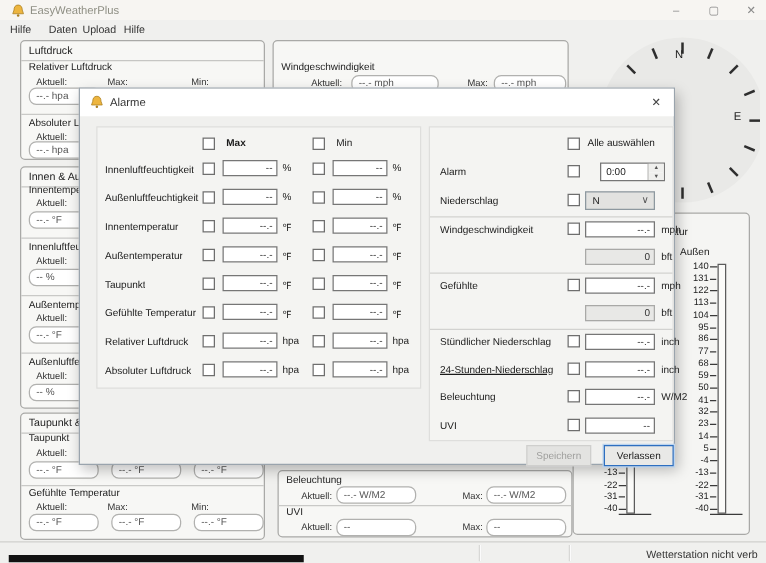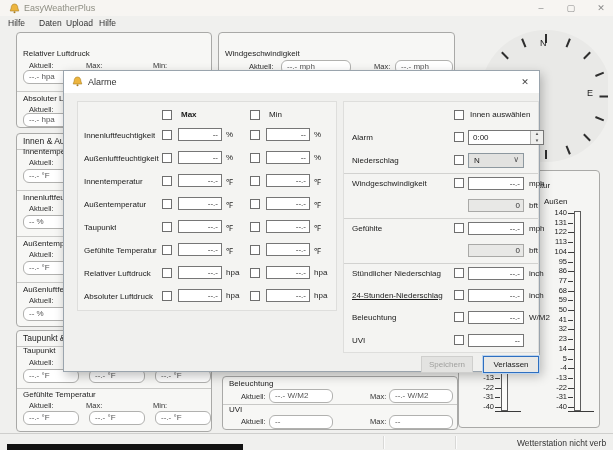--- a/index.html
+++ b/index.html
@@ -75,20 +75,21 @@
   <span class="winbtn" style="left:590px;">✕</span>
 </div>
 <div class="menubar">
   <span class="menuitem" style="left:8px;">Hilfe</span>
   <span class="menuitem" style="left:39px;">Daten</span>
   <span class="menuitem" style="left:66px;">Upload</span>
   <span class="menuitem" style="left:99px;">Hilfe</span>
 </div>
 
 <div class="panel" style="left:16px;top:32px;width:196px;height:96px;">
+  <div class="ptitle">Luftdruck</div>
   <span class="plabel" style="left:6px;top:16px;">Relativer Luftdruck</span>
   <span class="slabel" style="left:12px;top:28px;">Aktuell:</span>
   <span class="slabel" style="left:69px;top:28px;">Max:</span>
   <span class="slabel" style="left:136px;top:28px;">Min:</span>
   <div class="field" style="left:6px;top:37px;width:58px;">--.- hpa</div>
   <div class="divline" style="top:58px;"></div>
   <span class="plabel" style="left:6px;top:61px;">Absoluter Luftdruck</span>
   <span class="slabel" style="left:12px;top:72px;">Aktuell:</span>
   <div class="field" style="left:6px;top:80px;width:58px;">--.- hpa</div>
 </div>
@@ -365,26 +366,26 @@
           <div class="dunit" style="left: 148px; top: 3px;">hpa</div>
           <div class="cb" style="left: 172px; top: 3px;"></div>
           <div class="dfield" style="left: 188px; top: 1px; width: 44px;">--.-</div>
           <div class="dunit" style="left: 236px; top: 3px;">hpa</div>
         </div>
       </div>
   </div>
 
   <div class="dgroup" style="left:279px;top:30px;width:196px;height:252px;">
     <span class="cb" style="left:110px;top:8px;"></span>
-    <span class="dlabel" style="left:126px;top:8px;">Innen auswählen</span>
+    <span class="dlabel" style="left:126px;top:8px;">Alle auswählen</span>
     <div id="alarm-right-rows" class="abs" style="left:0;top:26px;right:0;">
         <div class="drow" style="top: 0px; height: 22.5px;">
           <div class="dlabel" style="left: 8px; top: 5px;">Alarm</div>
           <div class="cb" style="left: 110px; top: 4px;"></div>
-          <div class="spinbox" style="left: 124px; top: 2px; width: 76px;">
+          <div class="spinbox" style="left: 136px; top: 2px; width: 52px;">
             <div class="spinval">0:00</div>
             <div class="spincol">
               <div class="spinbtn" style="top: 0px;">▲</div>
               <div class="spinbtn" style="bottom: 0px;">▼</div>
             </div>
           </div>
         </div>
         <div class="drow" style="top: 22.5px; height: 22.5px;">
           <div class="dlabel" style="left: 8px; top: 5px;">Niederschlag</div>
           <div class="cb" style="left: 110px; top: 4px;"></div>

